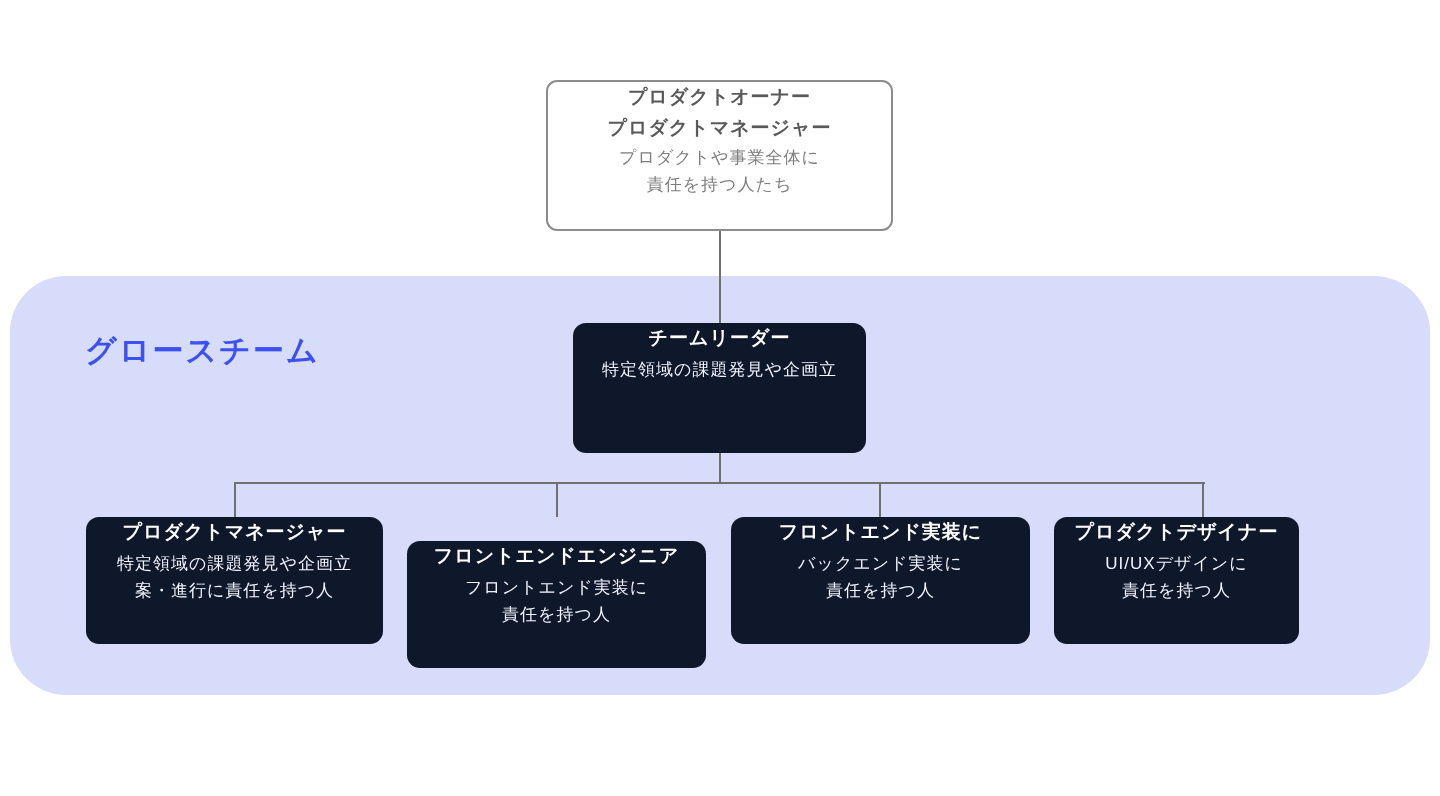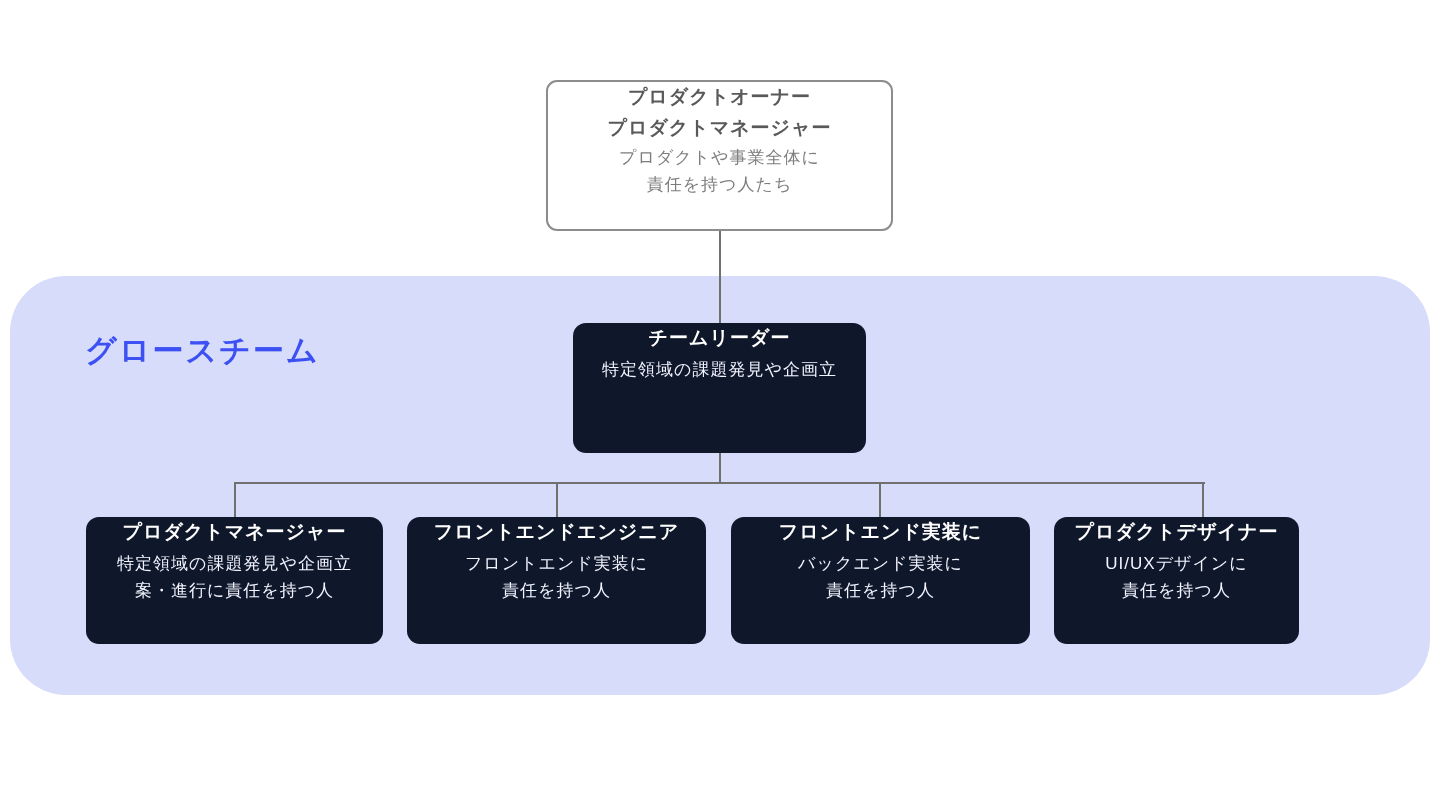--- a/index.html
+++ b/index.html
@@ -86,21 +86,21 @@
   .blue-node .node-title { color: #ffffff; letter-spacing: 1px; margin-bottom: 2px; }
   .blue-node .node-desc  { color: #f2f4ff; letter-spacing: 1px; }
   .leader-node {
     left: 573px;
     top: 323px;
     width: 293px;
     height: 130px;
   }
   .member-node { top: 517px; height: 127px; }
   .member-1 { left: 86px;   width: 297px; }
-  .member-2 { left: 407px;  width: 299px; }
+  .member-2 { left: 407px;  width: 299px; margin-top: 24px; }
   .member-3 { left: 731px;  width: 299px; }
   .member-4 { left: 1054px; width: 245px; }
 </style>
 </head>
 <body>
 
 <div class="canvas">
 
   <div class="group-container"></div>
   <div class="group-label">グロースチーム</div>

